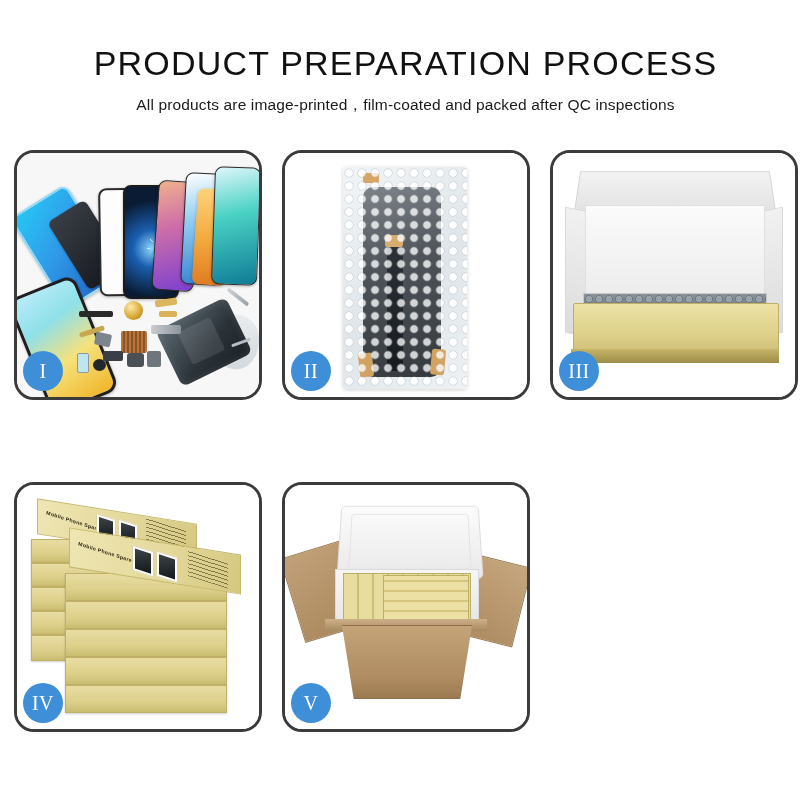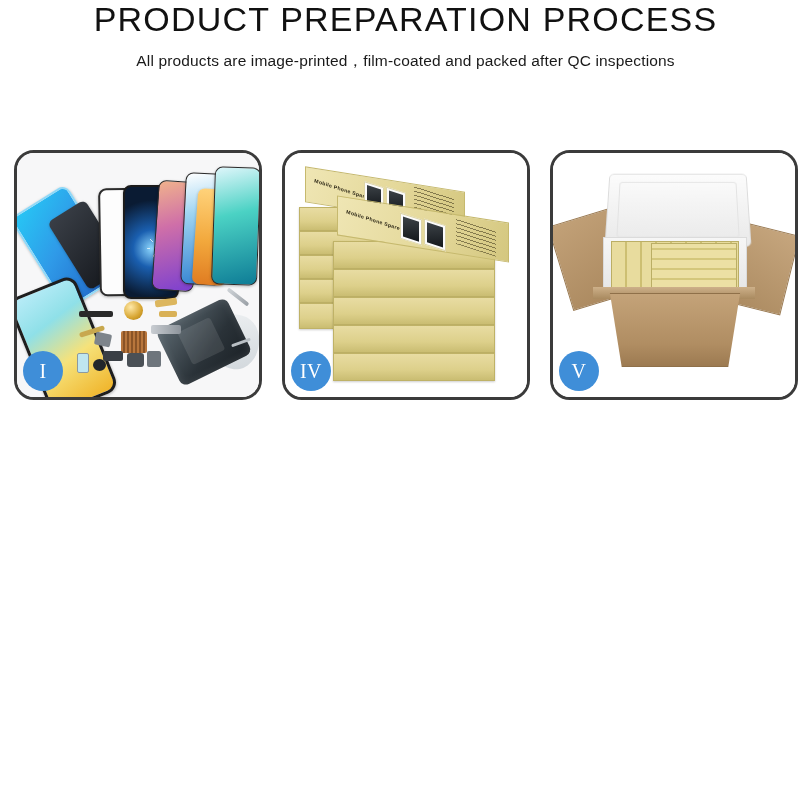--- a/index.html
+++ b/index.html
@@ -4,21 +4,21 @@
 <style>
   html, body {
     margin: 0; padding: 0;
     width: 811px; height: 811px;
     background: #ffffff;
     font-family: "Liberation Sans", sans-serif;
     overflow: hidden;
   }
   .page { position: relative; width: 811px; height: 811px; background: #fff; }
 
-  .header { text-align: center; }
+  .header { text-align: center; padding-top: 44px; }
   .title {
     font-size: 34px;
     letter-spacing: 1.2px;
     color: #111;
     font-weight: 400;
     font-family: "Liberation Sans", sans-serif;
     margin: 0;
     line-height: 1.15;
   }
   .subtitle {
@@ -441,21 +441,47 @@
         <div class="sm3"></div>
         <div class="sm4"></div>
         <div class="sm5"></div>
         <div class="sm6"></div>
         <div class="tool1"></div>
         <div class="tool2"></div>
       </div>
       <div class="badge">I</div>
     </div>
 
-
+    <div class="panel">
+      <div class="panel-inner p2">
+        <div class="bubblebag">
+          <div class="lcd"></div>
+          <div class="flexcable"></div>
+          <div class="tape1"></div>
+          <div class="tape2"></div>
+          <div class="tape3"></div>
+          <div class="tape4"></div>
+          <div class="bubbleoverlay"></div>
+        </div>
+      </div>
+      <div class="badge">II</div>
+    </div>
+
+    <div class="panel">
+      <div class="panel-inner p3">
+        <div class="box3-lidback"></div>
+        <div class="box3-leftflap"></div>
+        <div class="box3-rightflap"></div>
+        <div class="box3-foam"></div>
+        <div class="box3-bubble"></div>
+        <div class="box3-front"></div>
+        <div class="box3-base"></div>
+      </div>
+      <div class="badge">III</div>
+    </div>
 
     <div class="panel">
       <div class="panel-inner p4">
         <div class="stackwrap">
 
           <div class="gbox" style="left:6px; top:32px; width:120px; height:22px;"></div>
           <div class="gbox" style="left:6px; top:56px; width:120px; height:22px;"></div>
           <div class="gbox" style="left:6px; top:80px; width:120px; height:22px;"></div>
           <div class="gbox" style="left:6px; top:104px; width:120px; height:22px;"></div>
           <div class="gbox" style="left:6px; top:128px; width:120px; height:24px;"></div>

